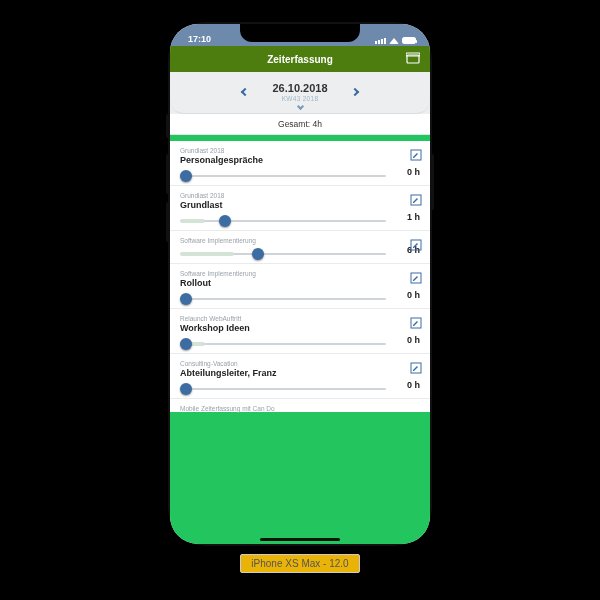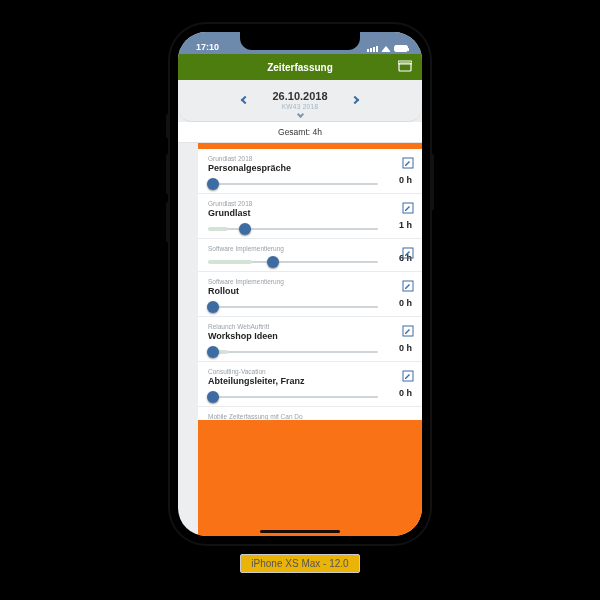--- a/index.html
+++ b/index.html
@@ -8,21 +8,20 @@
     width: 600px; height: 600px;
     font-family: -apple-system, "Helvetica Neue", Arial, sans-serif;
     display: flex; flex-direction: column; align-items: center;
     overflow: hidden;
   }
   .phone-frame {
     margin-top: 24px;
     width: 260px; height: 520px;
     background: #000;
     border-radius: 36px;
-    padding: 8px;
     position: relative;
     box-shadow: 0 0 0 2px #111;
   }
   .side-btn { position:absolute; background:#111; border-radius:2px; }
   .side-btn.l1{left:-4px; top:90px; width:3px; height:24px;}
   .side-btn.l2{left:-4px; top:130px; width:3px; height:40px;}
   .side-btn.l3{left:-4px; top:178px; width:3px; height:40px;}
   .side-btn.r1{right:-4px; top:130px; width:3px; height:56px;}
 
   .screen {
@@ -76,21 +75,21 @@
   .date-main{font-size:11px; font-weight:700; color:#333;}
   .date-sub{font-size:6.5px; color:#a3b6c9; letter-spacing:0.3px; margin-top:1px;}
   .chev-down-wrap{margin-top:2px;display:flex;justify-content:center;}
   .chev.down{transform:rotate(-45deg);width:5px;height:5px;border-color:#7a97b5;}
 
   .total-row{
     background:#fff; border-bottom:1px solid #e2e5e8;
     text-align:center; padding:5px 0; font-size:8.5px; color:#333;
   }
 
-  .list{flex:1; overflow:hidden; background:#f97316;margin-left:20px;}
+  .list{flex:1; overflow:hidden; background:#22c55e;}
   .item{
     background:#fff; border-top:1px solid #e8eaec;
     padding:6px 10px 8px 10px; position:relative;
   }
   .item:first-child{border-top:none; margin-top:6px;}
   .item + .item{margin-top:0;}
   .cat{font-size:6.5px; color:#9aa2a9; margin-bottom:1px;}
   .title{font-size:9px; font-weight:700; color:#222; margin-bottom:2px;}
   .slider-row{display:flex; align-items:flex-end;}
   .track{flex:1; height:2px; background:#cfd4d9; position:relative; border-radius:2px;}

